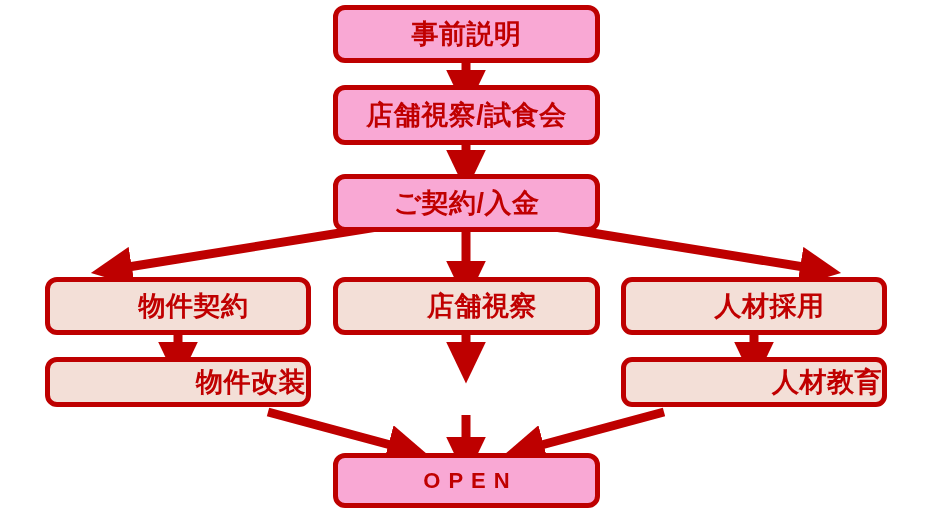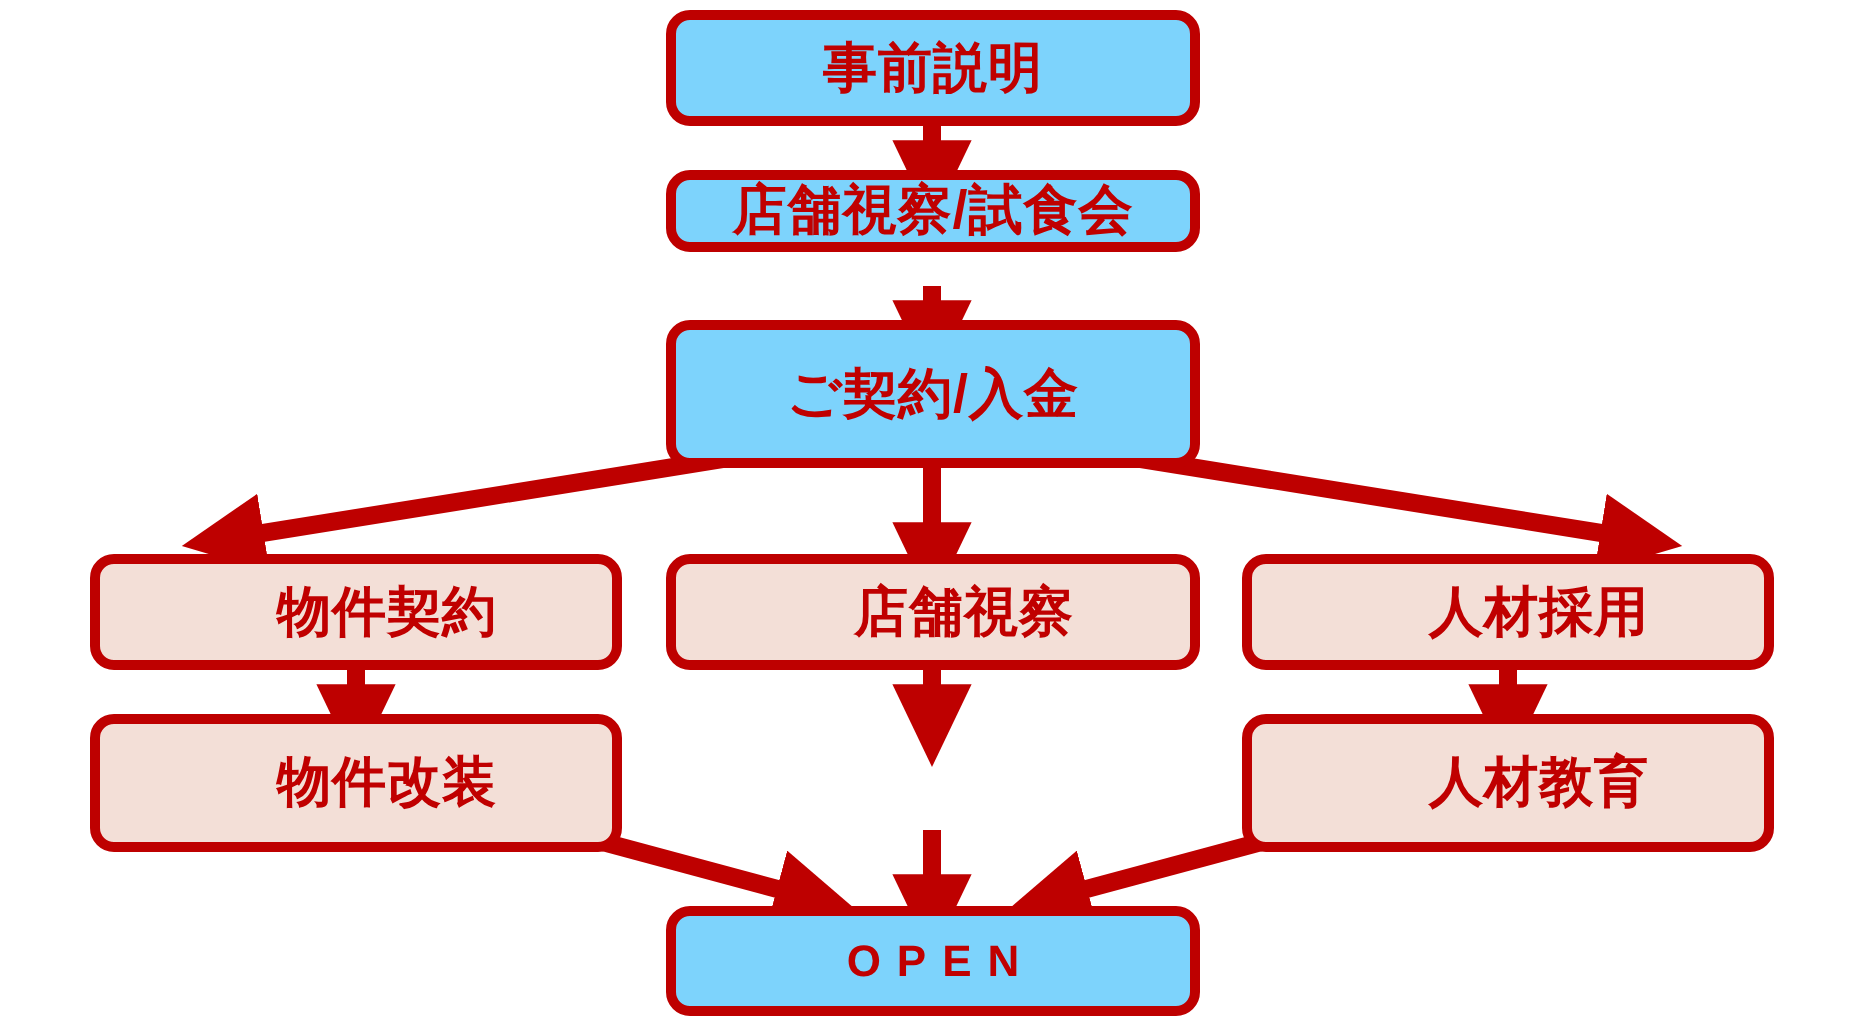--- a/index.html
+++ b/index.html
@@ -36,47 +36,47 @@
     align-items: center;
     justify-content: center;
     color: #C00000;
     font-weight: bold;
     font-size: 27px;
     letter-spacing: 0.5px;
     line-height: 1;
     z-index: 2;
   }
   .node.white {
-    background: #7dd3fc;
+    background: #f9a8d4;
   }
   .node.pink {
     background: #F3DFD7;
     padding-left: 31px;
   }
   .node-label {
     display: block;
     white-space: nowrap;
   }
   .node.open-node .node-label {
     letter-spacing: 8px;
     font-size: 22px;
     text-indent: 8px;
     font-weight: bold;
   }
 
   
   .col-center { left: 333px; width: 267px; }
   .col-left   { left: 45px;  width: 266px; }
-  .col-right  { left: 621px; width: 266px; }
+  .col-right  { left: 621px; width: 266px; border-radius: 11px; }
 
   .row1 { top: 5px;   height: 58px; }
-  .row2 { top: 85px;  height: 41px; }
-  .row3 { top: 160px; height: 74px; }
+  .row2 { top: 85px;  height: 60px; }
+  .row3 { top: 174px; height: 58px; }
   .row4 { top: 277px; height: 58px; }
-  .row5 { top: 357px; height: 69px; }
+  .row5 { top: 357px; height: 50px; justify-content: flex-end; }
   .row6 { top: 453px; height: 55px; }
 </style>
 </head>
 <body>
 
 <div id="flowchart">
 
   <svg id="arrow-layer" viewBox="0 0 930 513" width="930" height="513" xmlns="http://www.w3.org/2000/svg">
     <defs>
       <marker id="ah" markerWidth="5.2" markerHeight="4.4" refX="1.1" refY="2.2" orient="auto" markerUnits="strokeWidth">

